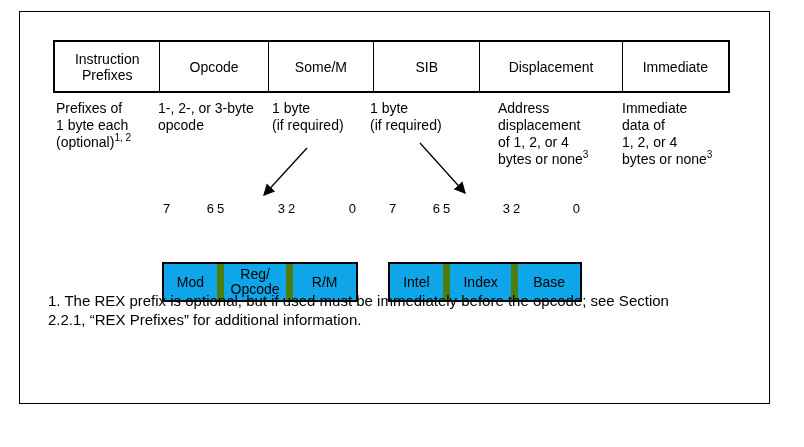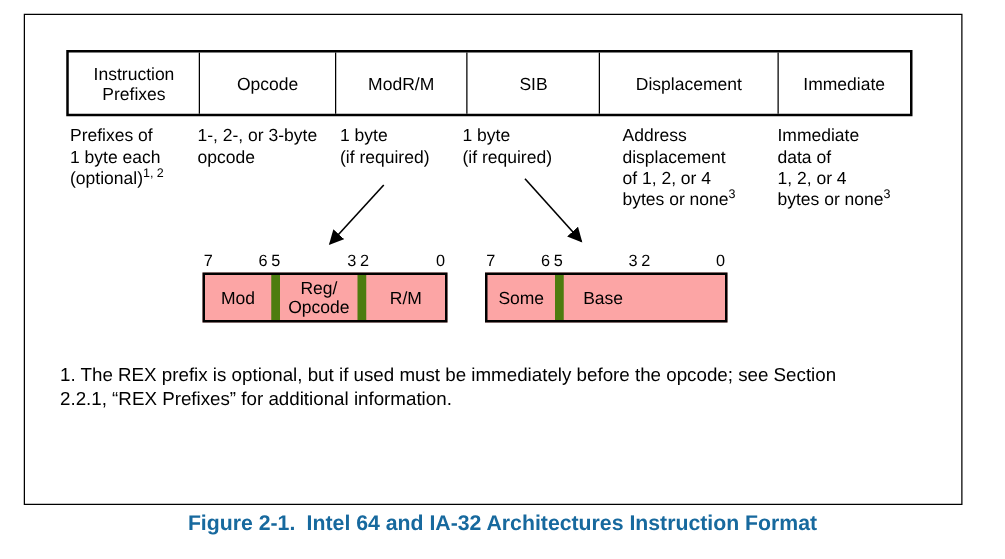--- a/index.html
+++ b/index.html
@@ -75,21 +75,22 @@
     justify-content: space-between;
     padding: 0 2px 0 1px;
   }
 
   
   .detail-box {
     position: absolute;
     border: 2px solid #000;
     display: flex;
     height: 40px;
-    background: #fca5a5;
+    background: #0ea5e9;
+    margin-top: 44px;
   }
   .detail-cell {
     display: flex;
     align-items: center;
     justify-content: center;
     border-left: 7px solid #4d7c0f;
     height: 100%;
   }
   .detail-cell:first-child { border-left: none; }
   .detail-cell .cell-label {
@@ -141,21 +142,21 @@
 
   <div class="format-row">
     <div class="format-cell" style="width:105px">
       <span class="cell-label">Instruction
 Prefixes</span>
     </div>
     <div class="format-cell" style="width:109px">
       <span class="cell-label">Opcode</span>
     </div>
     <div class="format-cell" style="width:106px">
-      <span class="cell-label">ModR/M</span>
+      <span class="cell-label">Some/M</span>
     </div>
     <div class="format-cell" style="width:107px">
       <span class="cell-label">SIB</span>
     </div>
     <div class="format-cell" style="width:143px">
       <span class="cell-label">Displacement</span>
     </div>
     <div class="format-cell" style="width:107px">
       <span class="cell-label">Immediate</span>
     </div>
@@ -227,29 +228,29 @@
       <span>5</span>
       <span>3</span>
     </div>
     <div class="bits-seg" style="width:70px">
       <span>2</span>
       <span>0</span>
     </div>
   </div>
   <div class="detail-box" style="left:388px; top:218px; width:194px">
     <div class="detail-cell" style="width:54px">
-      <span class="cell-label">Some</span>
+      <span class="cell-label">Intel</span>
+    </div>
+    <div class="detail-cell" style="width:70px">
+      <span class="cell-label">Index</span>
     </div>
     <div class="detail-cell" style="width:70px">
       <span class="cell-label">Base</span>
     </div>
   </div>
 
   <div class="footnotes">
     <p class="footnote">1. The REX prefix is optional, but if used must be immediately before the opcode; see Section
 2.2.1, “REX Prefixes” for additional information.</p>
   </div>
 
-  <div class="caption">
-    <span class="cap-label">Figure 2-1.</span><span>Intel 64 and IA-32 Architectures Instruction Format</span>
-  </div>
 
 </div>
 
 </body></html>

